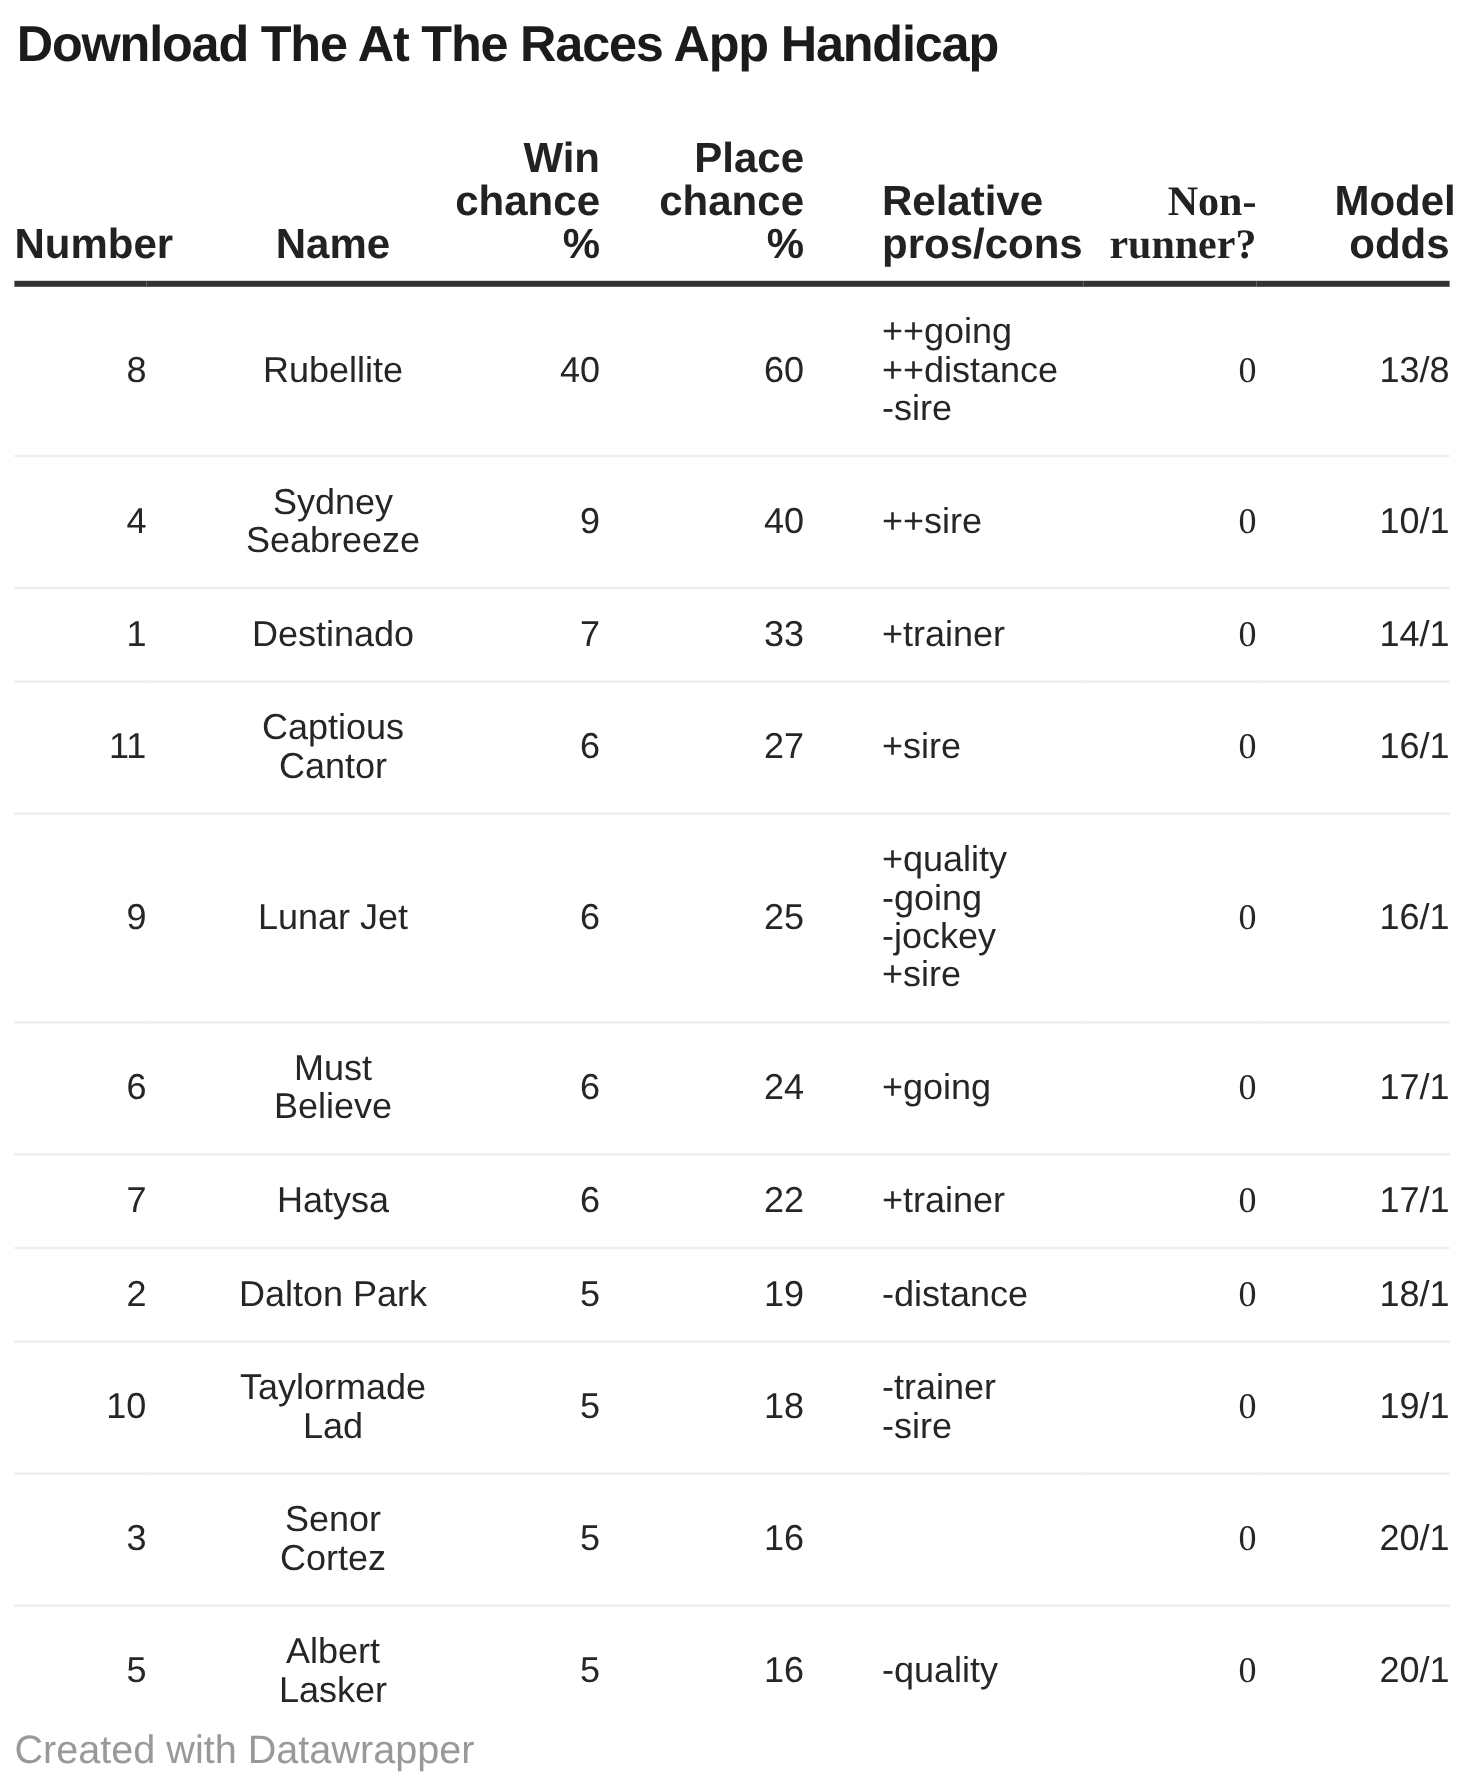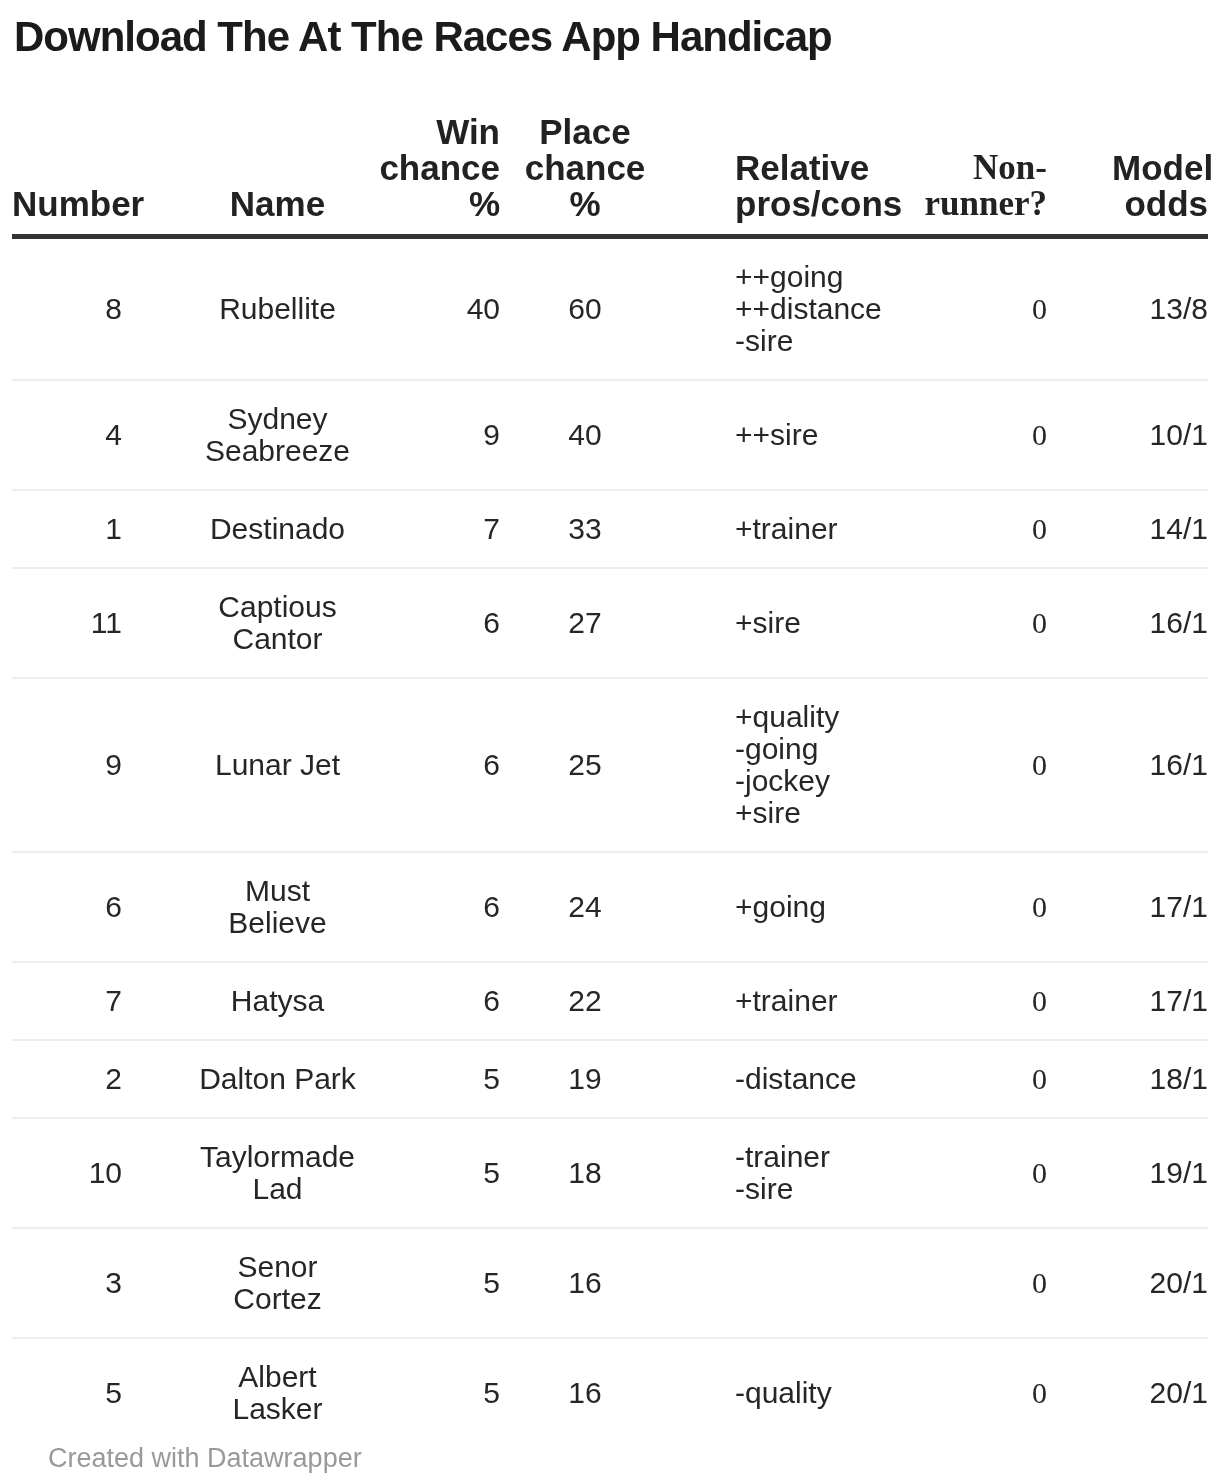--- a/index.html
+++ b/index.html
@@ -47,35 +47,34 @@
     white-space: pre-line;
     color: #262626;
   }
   tbody tr { border-bottom: 2px solid #eeeeee; }
   tbody tr:last-child { border-bottom: none; }
 
   
   th:nth-child(1), td:nth-child(1) { text-align: right; }
   th:nth-child(2), td:nth-child(2) { text-align: center; padding-left: 63px; }
   th:nth-child(3), td:nth-child(3) { text-align: right; }
-  th:nth-child(4), td:nth-child(4) { text-align: center; }
+  th:nth-child(4), td:nth-child(4) { text-align: right; }
   th:nth-child(5), td:nth-child(5) { text-align: left; padding-left: 65px; }
   th:nth-child(6), td:nth-child(6) { text-align: right; font-family: Liberation Serif, serif; }
   th:nth-child(7), td:nth-child(7) { text-align: right; padding-left: 65px; }
 
   .credit {
     position: absolute;
     left: 12px;
     bottom: 10px;
-    font-size: 27px;
+    font-size: 33px;
     line-height: 32px;
     color: #999999;
     text-decoration: none;
     cursor: pointer;
-    margin-left: 36px;
   }
 </style>
 </head>
 <body>
 
 <div class="page">
 
   <h1 class="title">Download The At The Races App Handicap</h1>
 
   <table class="handicap">

